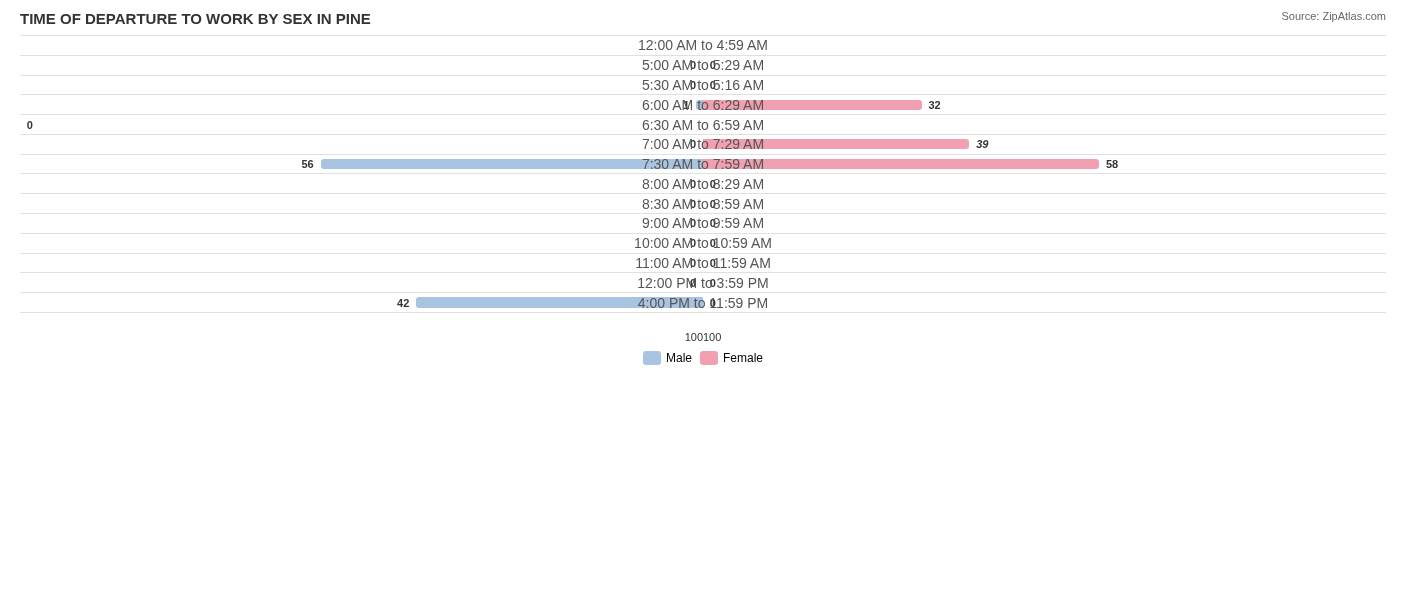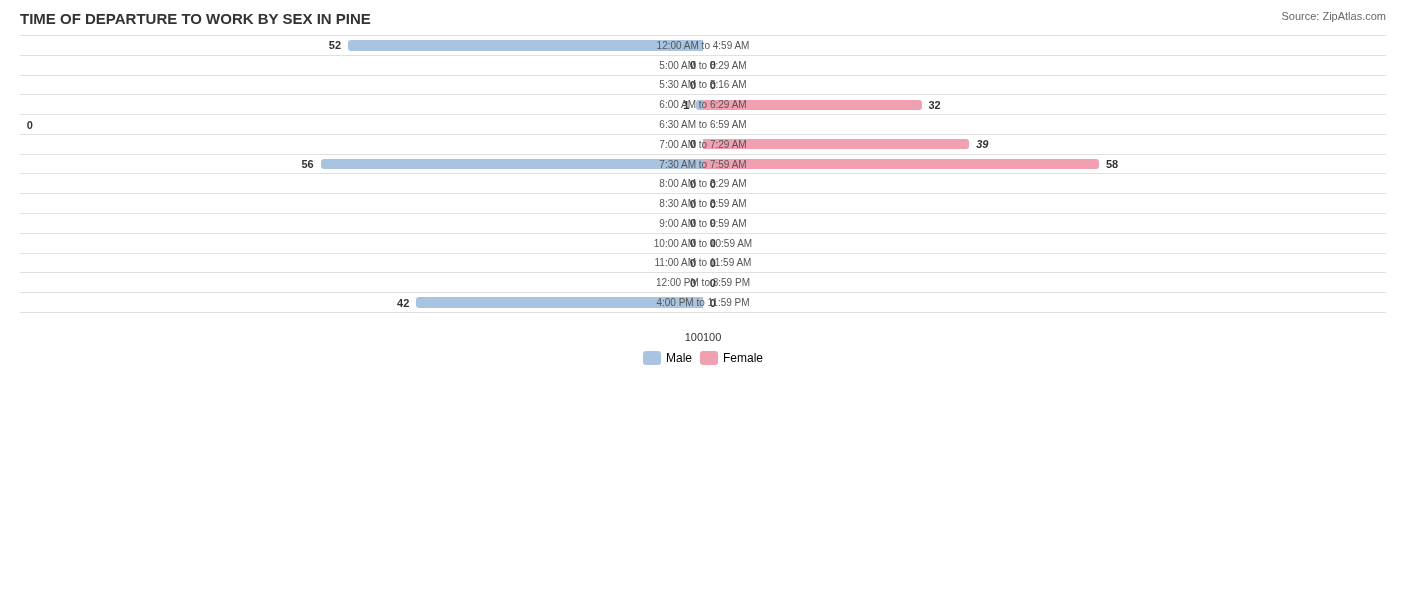--- a/index.html
+++ b/index.html
@@ -98,21 +98,21 @@
       display: flex;
       align-items: center;
       justify-content: flex-start;
       position: relative;
       height: 100%;
     }
     .center-label {
       position: absolute;
       left: 50%;
       transform: translateX(-50%);
-      font-size: 10px;
+      font-size: 14px;
       color: #555;
       white-space: nowrap;
       z-index: 2;
       pointer-events: none;
     }
     .male-bar {
       background: #a8c4e0;
       height: 55%;
       border-radius: 3px 0 0 3px;
       position: absolute;
@@ -143,24 +143,20 @@
 </head>
 <body>
 
 <div class="chart-container">
   <div class="chart-title">TIME OF DEPARTURE TO WORK BY SEX IN PINE</div>
   <div class="source-label">Source: ZipAtlas.com</div>
 
   <div class="chart-area">
     <div class="rows-container" id="rows-container">
     <div class="bar-row">
-          <div class="left-section">
-            <div class="male-bar" style="width: 52%;"></div>
-            <div class="male-value" style="right: 53%;">52</div>
-          </div>
           <div class="center-label">12:00 AM to 4:59 AM</div>
         </div>
         <div class="bar-row">
           <div class="left-section">
             <div class="male-value" style="right: 1%;">0</div>
           </div>
           <div class="center-label">5:00 AM to 5:29 AM</div>
           <div class="right-section">
             <div class="female-value" style="left: 1%;">0</div>
           </div>

